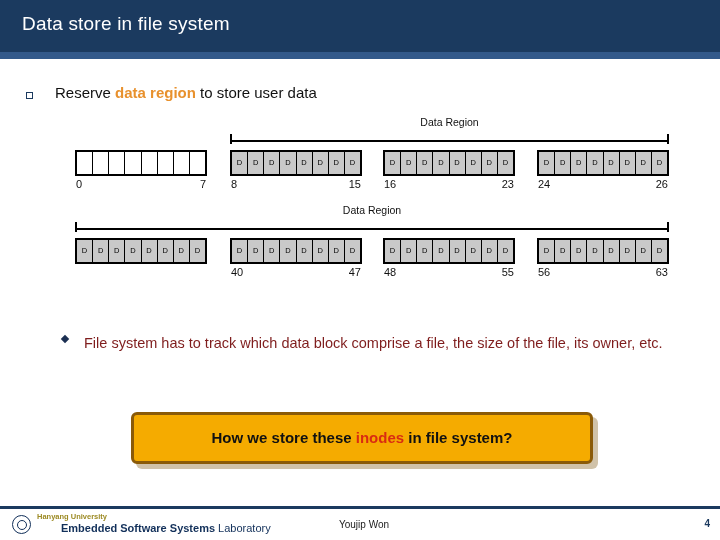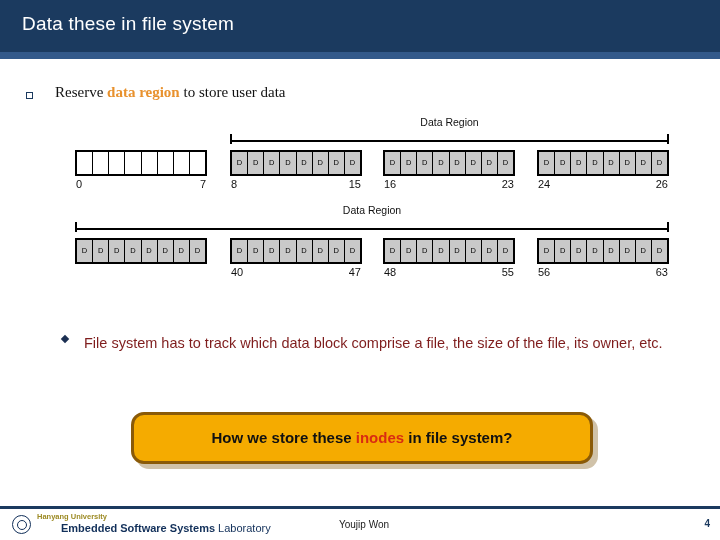--- a/index.html
+++ b/index.html
@@ -40,21 +40,20 @@
     background: #33598a;
   }
 
   
   #bullet-one {
     position: absolute;
     left: 26px;
     top: 84px;
     width: 670px;
     height: 24px;
-    font-family: Liberation Serif, serif;
   }
   #bullet-one .sq-marker {
     position: absolute;
     left: 0;
     top: 8px;
     width: 7px;
     height: 7px;
     border: 1.6px solid #1b3a5f;
     box-sizing: border-box;
   }
@@ -168,21 +167,21 @@
 
   
   #callout-box {
     position: absolute;
     left: 131px;
     top: 412px;
     width: 462px;
     height: 52px;
     background: #f5ab00;
     border: 3px solid #8a5a08;
-    border-radius: 13px;
+    border-radius: 6px;
     box-sizing: border-box;
     box-shadow: 5px 5px 0 rgba(120,80,10,0.35);
     padding-left: 36px;
   }
   #callout-text {
     position: absolute;
     left: 0; right: 0;
     top: 14px;
     text-align: center;
     font-size: 15px;
@@ -263,21 +262,21 @@
     top: 9px;
     font-size: 10px;
     font-weight: bold;
     color: #1b3a5f;
   }
 </style>
 </head>
 <body>
 
 <div id="slide-header">
-  <div id="slide-title">Data these in file system</div>
+  <div id="slide-title">Data store in file system</div>
 </div>
 <div id="header-accent-bar"></div>
 
 <div id="bullet-one">
   <span class="sq-marker"></span>
   <span class="btext">
     <span>Reserve </span><span class="hl-orange">data region</span><span> to store user data</span>
   </span>
 </div>
 

